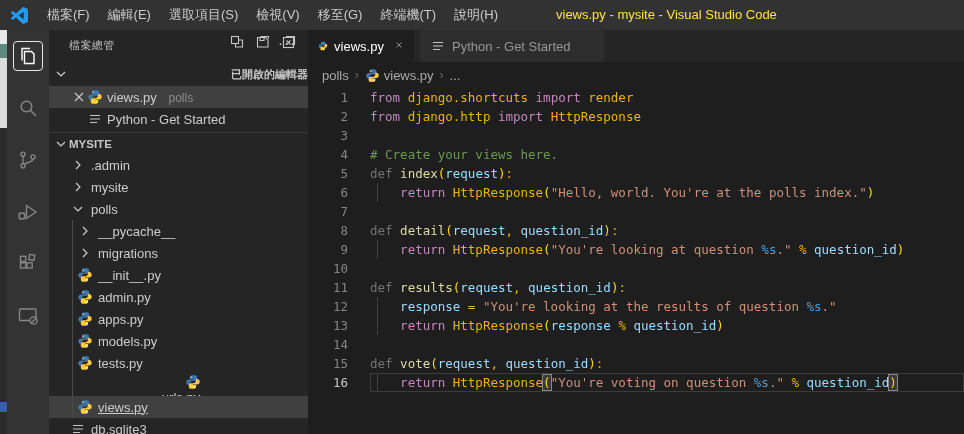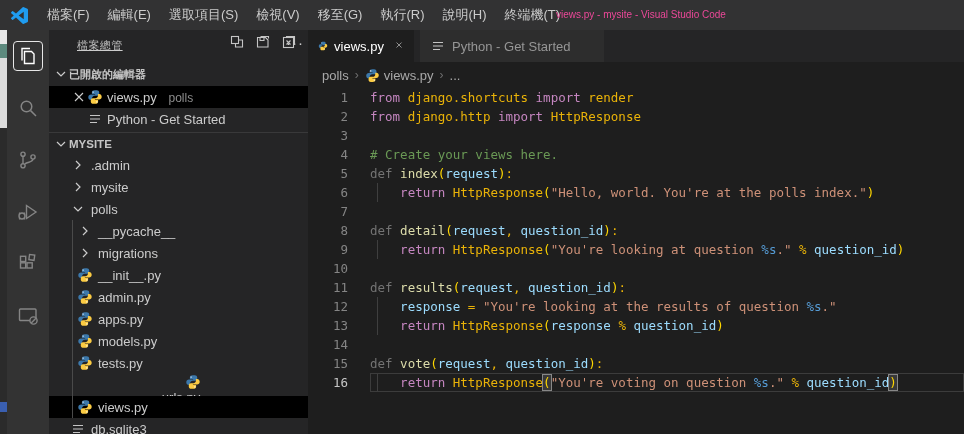--- a/index.html
+++ b/index.html
@@ -4,50 +4,50 @@
 <style>
   * { margin:0; padding:0; box-sizing:border-box; }
   html,body { width:964px; height:434px; overflow:hidden; }
   body { position:relative; background:#1e1e1e; font-family:"Liberation Sans", sans-serif; -webkit-font-smoothing:antialiased; }
 
   
   .titlebar { position:absolute; left:0; top:0; width:964px; height:30px; background:#323233; display:flex; align-items:center; z-index:5; }
   .vscode-logo { width:17px; height:17px; margin:0 10px 0 11px; flex:0 0 auto; }
   .menubar { display:flex; align-items:center; height:100%; }
   .menu-item { color:#cccccc; font-size:13px; padding:0 9px; height:100%; display:flex; align-items:center; cursor:default; }
-  .window-title { position:absolute; left:556px; top:0; height:30px; line-height:30px; color:#ec4899; font-size:10px; }
+  .window-title { position:absolute; left:556px; top:0; height:30px; line-height:30px; color:#fde047; font-size:13px; }
 
   
   .left-strip { position:absolute; left:0; top:30px; width:7px; height:404px; background:#2b2b2b; }
   .left-strip .ls-a { position:absolute; left:0; top:0; width:7px; height:14px; background:#e8e8e8; }
   .left-strip .ls-b { position:absolute; left:0; top:14px; width:7px; height:14px; background:#5d8a7e; }
   .left-strip .ls-c { position:absolute; left:0; top:28px; width:7px; height:70px; background:#dcdcdc; }
   .left-strip .ls-d { position:absolute; left:0; top:372px; width:7px; height:10px; background:#3a5fb0; }
 
   
   .activitybar { position:absolute; left:7px; top:30px; width:42px; height:404px; background:#333333; display:flex; flex-direction:column; align-items:center; }
   .ab-item { width:42px; height:52px; display:flex; align-items:center; justify-content:center; color:#858585; cursor:pointer; }
   .ab-item svg { width:24px; height:24px; }
   .ab-item.active { color:#ffffff; }
   .ab-item.active .ab-box { outline:1px solid #e7e7e7; outline-offset:2px; border-radius:1px; }
   .ab-box { width:24px; height:24px; display:flex; align-items:center; justify-content:center; }
 
   
   .sidebar { position:absolute; left:49px; top:30px; width:259px; height:404px; background:#252526; color:#cccccc; overflow:hidden; }
-  .sb-title { position:absolute; left:8px; top:0; width:100%; height:30px; display:flex; align-items:center;text-decoration:underline; }
+  .sb-title { position:absolute; left:0; top:0; width:100%; height:30px; display:flex; align-items:center; }
   .sb-title .sb-title-label { margin-left:20px; font-size:11px; color:#bbbbbb; letter-spacing:.4px; }
   .sb-more { position:absolute; right:12px; top:4px; color:#cccccc; font-size:15px; cursor:pointer; letter-spacing:1px; }
   .section-header { position:absolute; left:0; width:100%; height:22px; display:flex; align-items:center; font-size:11px; font-weight:bold; color:#c5c5c5; cursor:pointer; }
-  .oe-header { top:32px; height:24px; }
+  .oe-header { top:32px; height:24px;justify-content:space-between; }
   .sec-chevron { width:16px; height:16px; margin-left:4px; color:#cccccc; flex:0 0 auto; }
   .oe-actions { position:absolute; right:10px; top:4px; display:flex; gap:9px; }
   .oe-actions .act { width:17px; height:17px; color:#c5c5c5; cursor:pointer; }
   .oe-actions svg { width:16px; height:16px; }
   .row { position:absolute; left:0; width:100%; height:22px; display:flex; align-items:center; font-size:13px; color:#cccccc; cursor:pointer; }
-  .row.selected { background:#000000; }
+  .row.selected { background:#404040;text-decoration:underline; }
   .row .mini-icon { width:16px; height:16px; flex:0 0 aup; flex:0 0 auto; }
   .row .lbl { margin-left:5px; white-space:nowrap; }
   .row .desc { margin-left:8px; font-size:12px; color:#8c8c8c; white-space:nowrap; }
   .oe-close { position:absolute; left:22px; width:16px; height:16px; color:#cccccc; }
   .oe-icon { position:absolute; left:38px; width:16px; height:16px; }
   .oe-lbl { position:absolute; left:58px; white-space:nowrap; }
   .mysite-header { top:102px; border-top:1px solid rgba(204,204,204,.12); font-size:11.5px; }
   .tree-guide { position:absolute; left:23px; top:190px; width:1px; height:198px; background:#4a4a4a; }
 
   
@@ -90,23 +90,22 @@
     <svg viewBox="0 0 24 24">
         <path fill="#1F9CF0" d="M23.15 2.59 18.21.21a1.5 1.5 0 0 0-1.71.29L7.04 9.13 2.92 6a1 1 0 0 0-1.28.06L.33 7.26a1 1 0 0 0 0 1.48L3.9 12 .33 15.26a1 1 0 0 0 0 1.48l1.31 1.2A1 1 0 0 0 2.92 18l4.12-3.13 9.46 8.63a1.5 1.5 0 0 0 1.71.29l4.94-2.38A1.5 1.5 0 0 0 24 20.06V3.94a1.5 1.5 0 0 0-.85-1.35zM18 17.45 10.83 12 18 6.55z"></path>
       </svg>
   </span>
   <div class="menubar" id="menubar">
       <span class="menu-item">檔案(F)</span>
       <span class="menu-item">編輯(E)</span>
       <span class="menu-item">選取項目(S)</span>
       <span class="menu-item">檢視(V)</span>
       <span class="menu-item">移至(G)</span>
-      <span class="menu-item">執行(R)</span>
+      <span class="menu-item">終端機(T)</span>
       <span class="menu-item">說明(H)</span>
-      <span class="menu-item">終端機(T)</span>
     </div>
   <span class="window-title">views.py - mysite - Visual Studio Code</span>
 </div>
 
 <div class="left-strip">
   <span class="ls-a"></span>
     <span class="ls-b"></span>
     <span class="ls-c"></span>
     <span class="ls-d"></span>
 </div>

